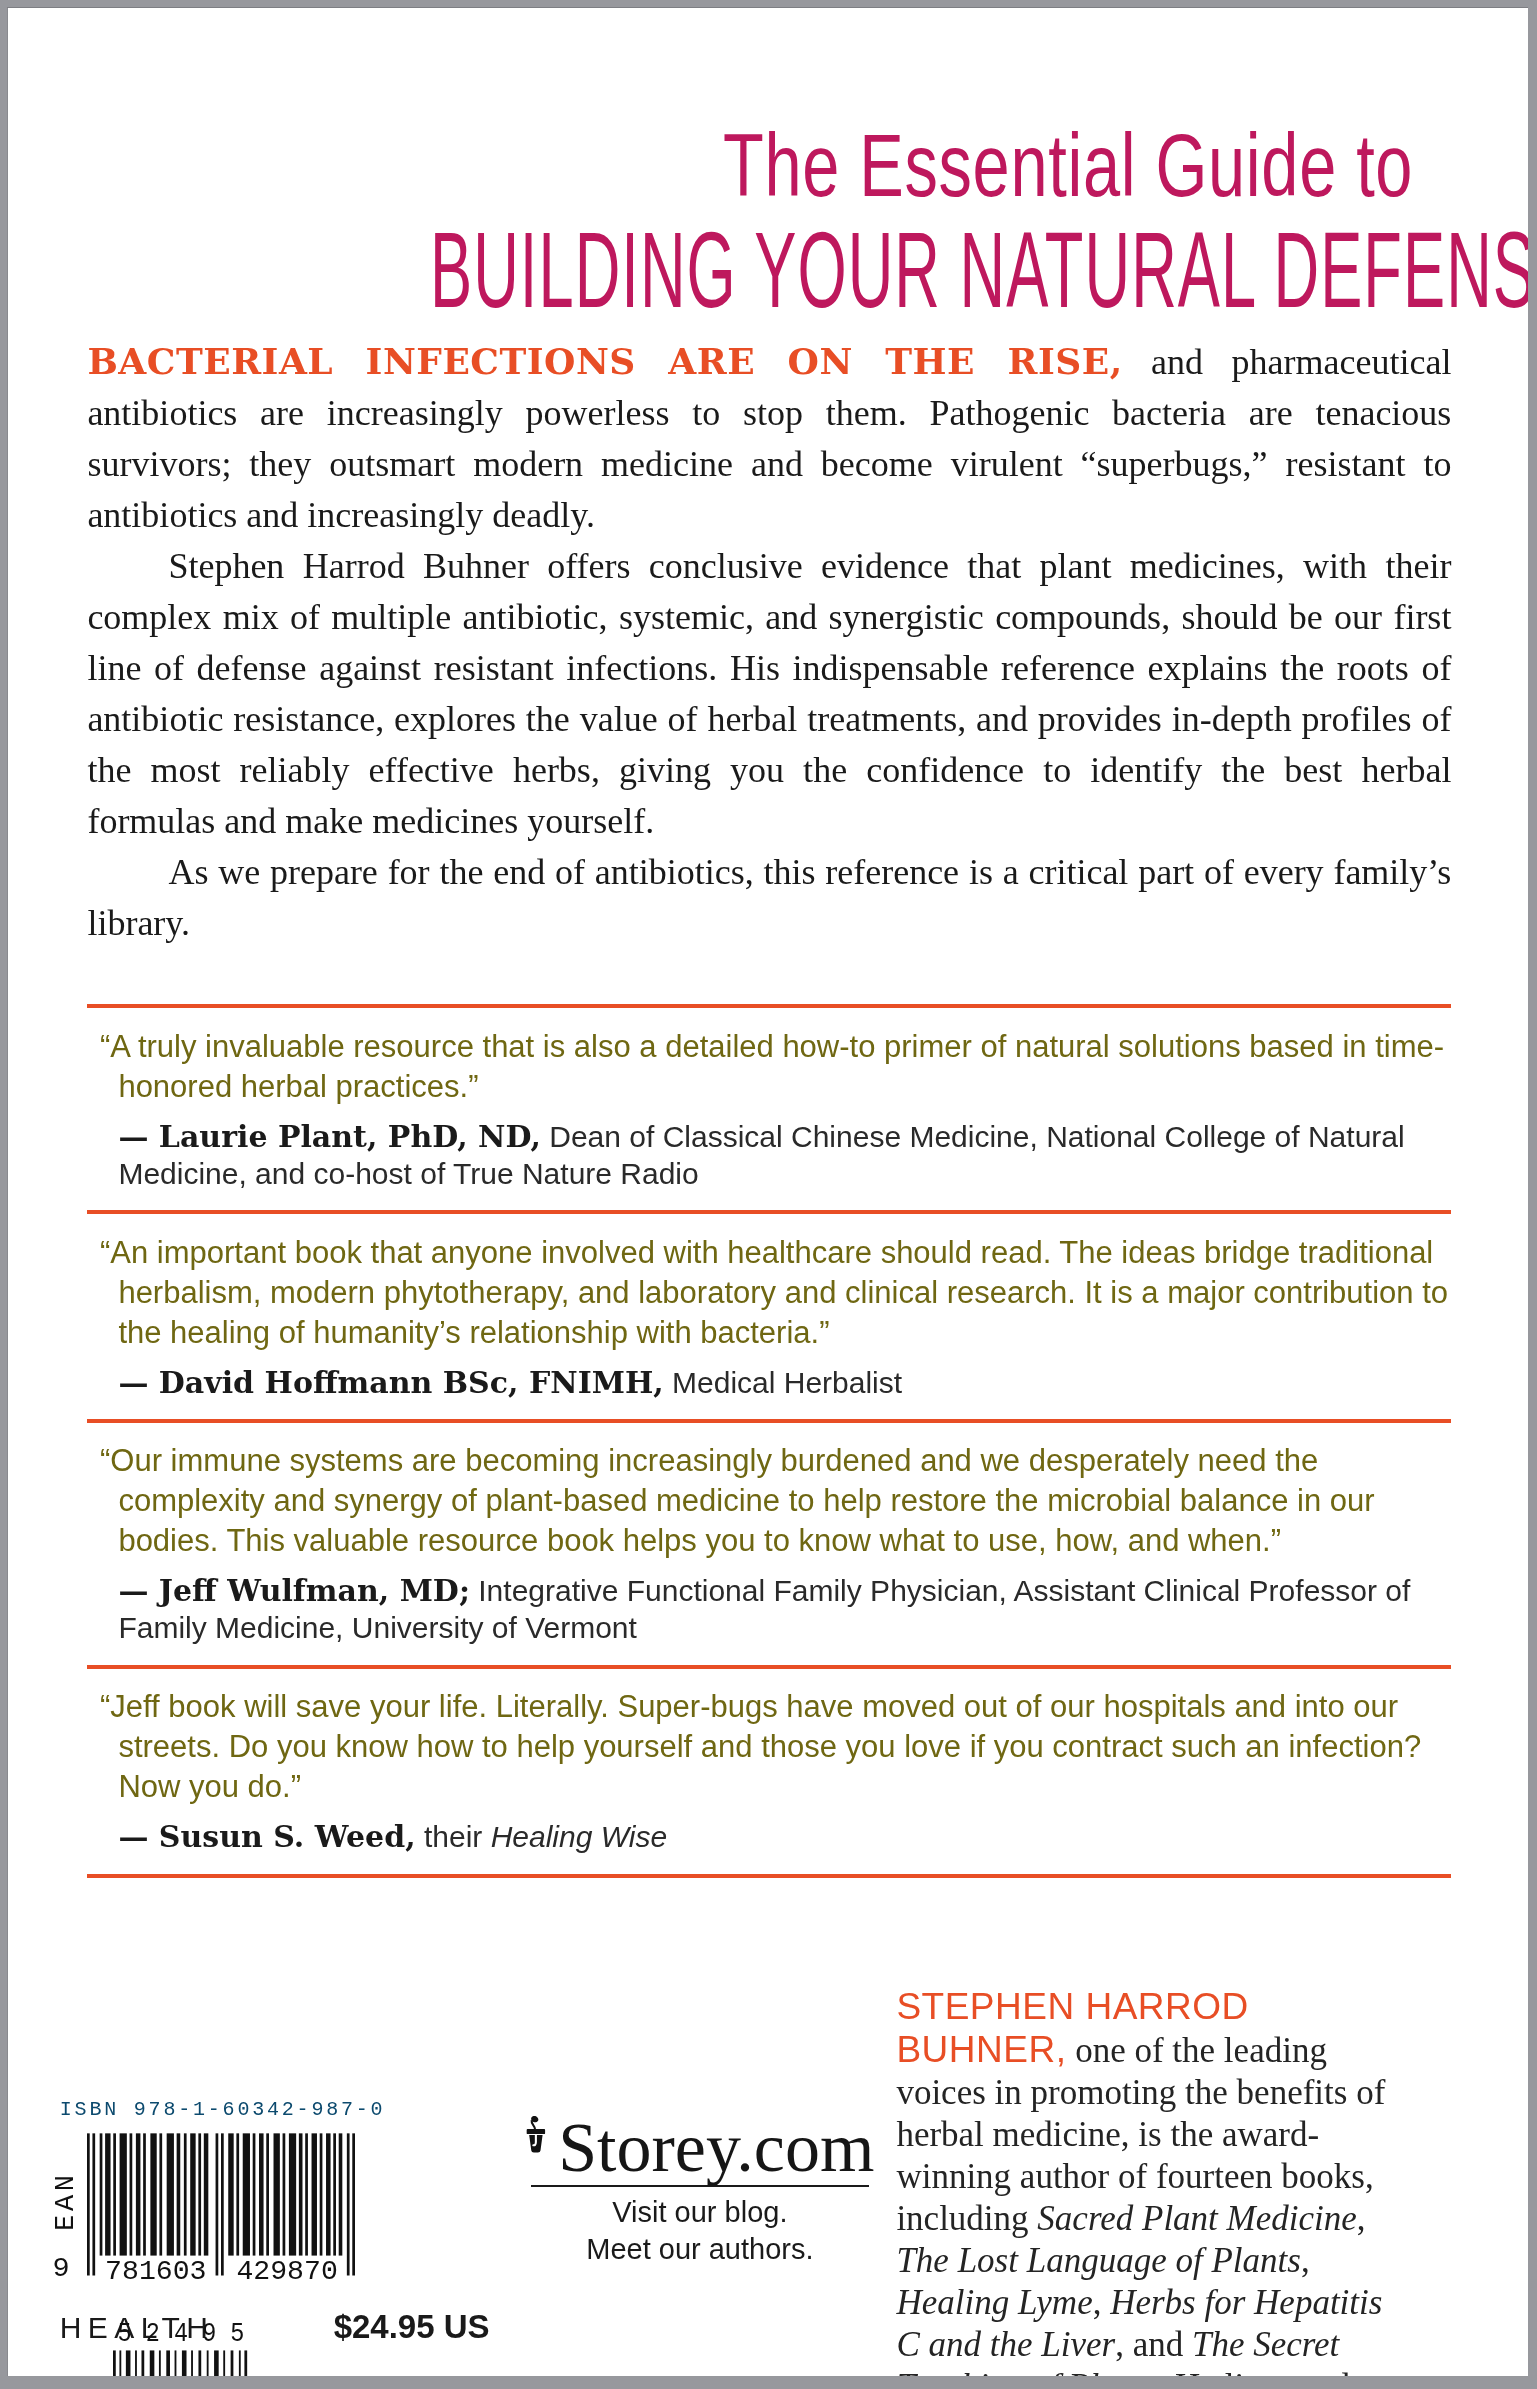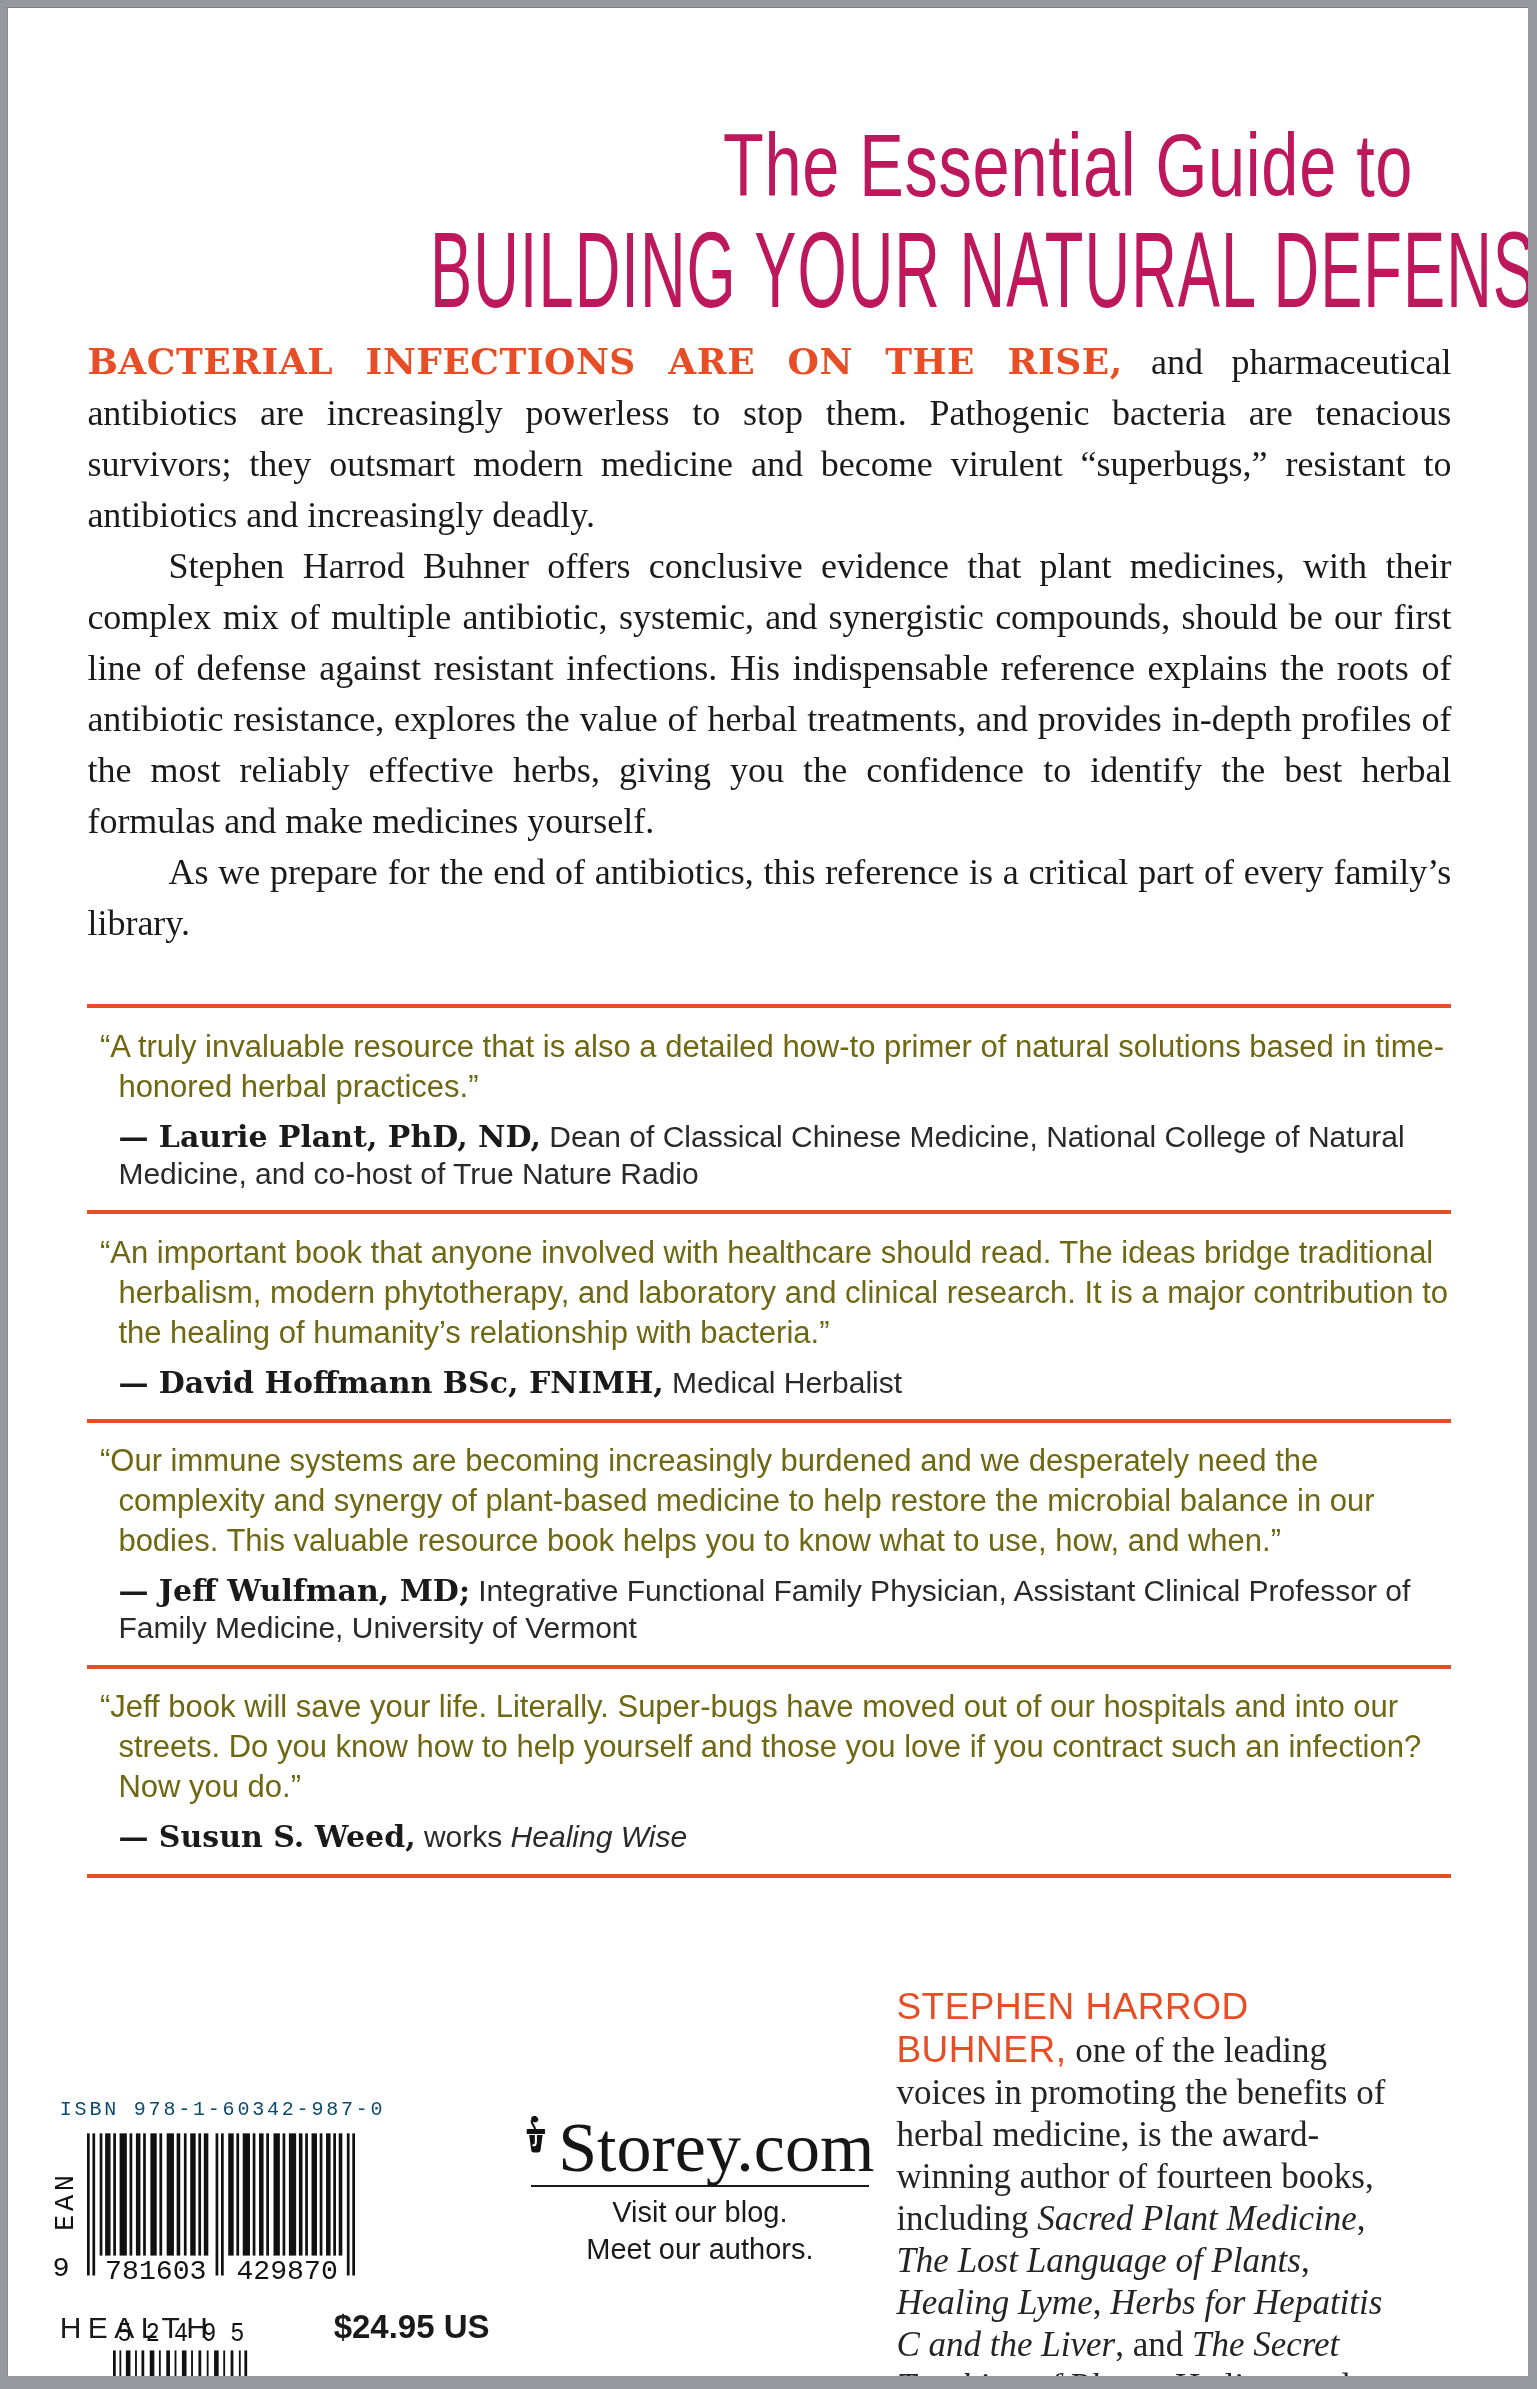--- a/index.html
+++ b/index.html
@@ -89,21 +89,21 @@
 
       <blockquote>“An important book that anyone involved with healthcare should read. The ideas bridge traditional herbalism, modern phytotherapy, and laboratory and clinical research. It is a major contribution to the healing of humanity’s relationship with bacteria.”</blockquote>
       <div class="attr"><span class="name">— David Hoffmann  BSc, FNIMH,</span><span><span> Medical Herbalist</span></span></div>
       <div class="rule"></div>
 
       <blockquote>“Our immune systems are becoming increasingly burdened and we desperately need the complexity and synergy of plant-based medicine to help restore the microbial balance in our bodies. This valuable resource book helps you to know what to use, how, and when.”</blockquote>
       <div class="attr"><span class="name">— Jeff Wulfman, MD;</span><span><span> Integrative Functional Family Physician, Assistant Clinical Professor of Family Medicine, University of Vermont</span></span></div>
       <div class="rule"></div>
 
       <blockquote>“Jeff book will save your life. Literally. Super-bugs have moved out of our hospitals and into our streets. Do you know how to help yourself and those you love if you contract such an infection? Now you do.”</blockquote>
-      <div class="attr"><span class="name">— Susun S. Weed,</span><span><span> works </span><span class="it">Healing Wise</span></span></div>
+      <div class="attr"><span class="name">— Susun S. Weed,</span><span><span> their </span><span class="it">Healing Wise</span></span></div>
       <div class="rule"></div>
     </div>
 
     <div class="bottom">
 
       <div class="bio">
         <span class="bio-lead">STEPHEN HARROD BUHNER,</span><span><span> one of the leading voices in promoting the benefits of herbal medicine, is the award-winning author of fourteen books, including </span><span class="it">Sacred Plant Medicine</span><span>, </span><span class="it">The Lost Language of Plants</span><span>, </span><span class="it">Healing Lyme</span><span>, </span><span class="it">Herbs for Hepatitis C and the Liver</span><span>, and </span><span class="it">The Secret Teaching of Plants</span><span>. He lives and works in New Mexico.</span></span>
       </div>
 
       <div class="barcode-block">

